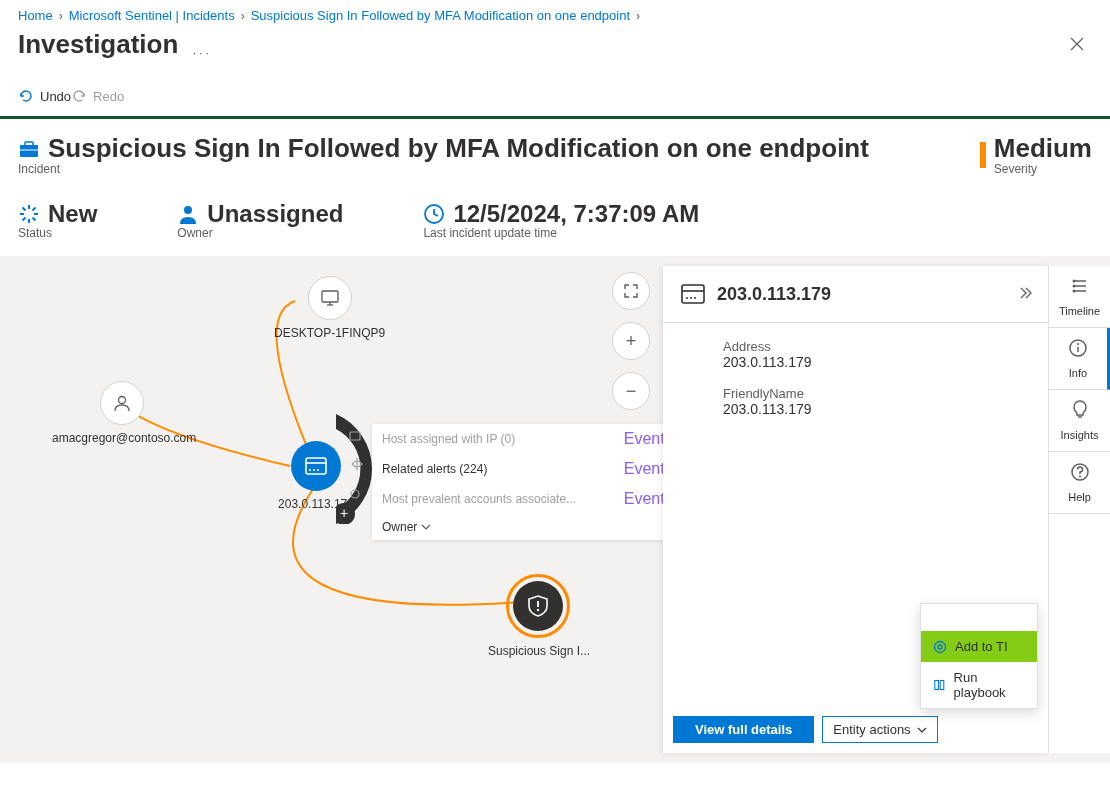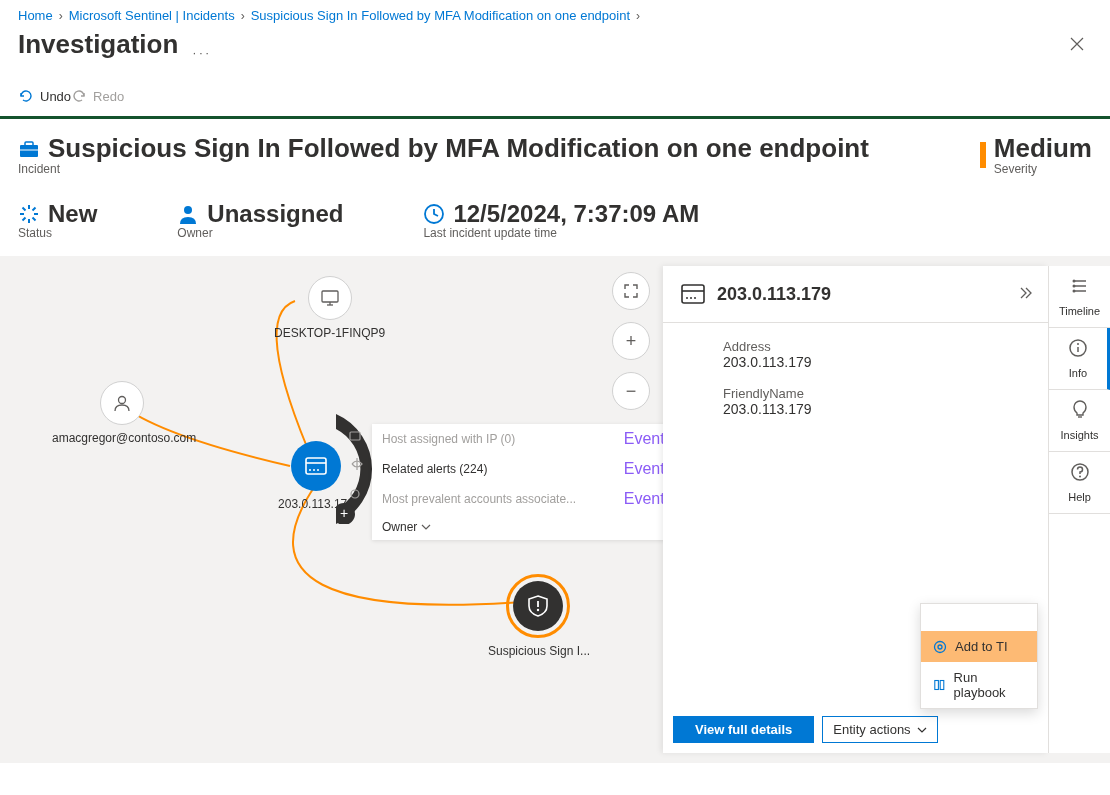--- a/index.html
+++ b/index.html
@@ -53,21 +53,21 @@
   .sp-collapse { margin-left: auto; color: #605e5c; cursor: pointer; }
   .sp-body { padding: 16px; flex: 1; margin-left: 44px; }
   .sp-field { margin-bottom: 16px; }
   .sp-field-label { font-size: 13px; color: #605e5c; }
   .sp-field-value { font-size: 14px; color: #323130; }
   .sp-footer { padding: 10px; display: flex; gap: 8px; align-items: center; position: relative; }
   .btn-primary { background: #0078d4; color: #fff; border: none; padding: 6px 22px; font-size: 13px; font-weight: 600; cursor: pointer; }
   .btn-secondary { background: #fff; border: 1px solid #0078d4; color: #323130; padding: 5px 10px; font-size: 13px; cursor: pointer; display: flex; align-items: center; gap: 6px; }
   .flyout { position: absolute; bottom: 44px; right: 10px; background: #fff; border: 1px solid #e1dfdd; box-shadow: 0 4px 12px rgba(0,0,0,0.15); width: 118px; }
   .fly-item { padding: 8px 12px; display: flex; align-items: center; gap: 8px; font-size: 13px; cursor: pointer; }
-  .fly-item:hover, .fly-item.hover { background: #fdba74; margin-top: 27px; }
+  .fly-item:hover, .fly-item.hover { background: #84cc16; margin-top: 27px; }
 
   .right-rail { position: absolute; right: 0; top: 10px; bottom: 10px; width: 62px; background: #fff; border-left: 1px solid #e1dfdd; display: flex; flex-direction: column; }
   .rail-item { height: 62px; display: flex; flex-direction: column; align-items: center; justify-content: center; gap: 4px; font-size: 11px; color: #323130; border-bottom: 1px solid #e1dfdd; cursor: pointer; position: relative; }
   .rail-item.active { border-right: 3px solid #0078d4; }
   .rail-icon { font-size: 18px; color: #605e5c; }
 </style>
 </head>
 <body>
 
 <div class="breadcrumb">

